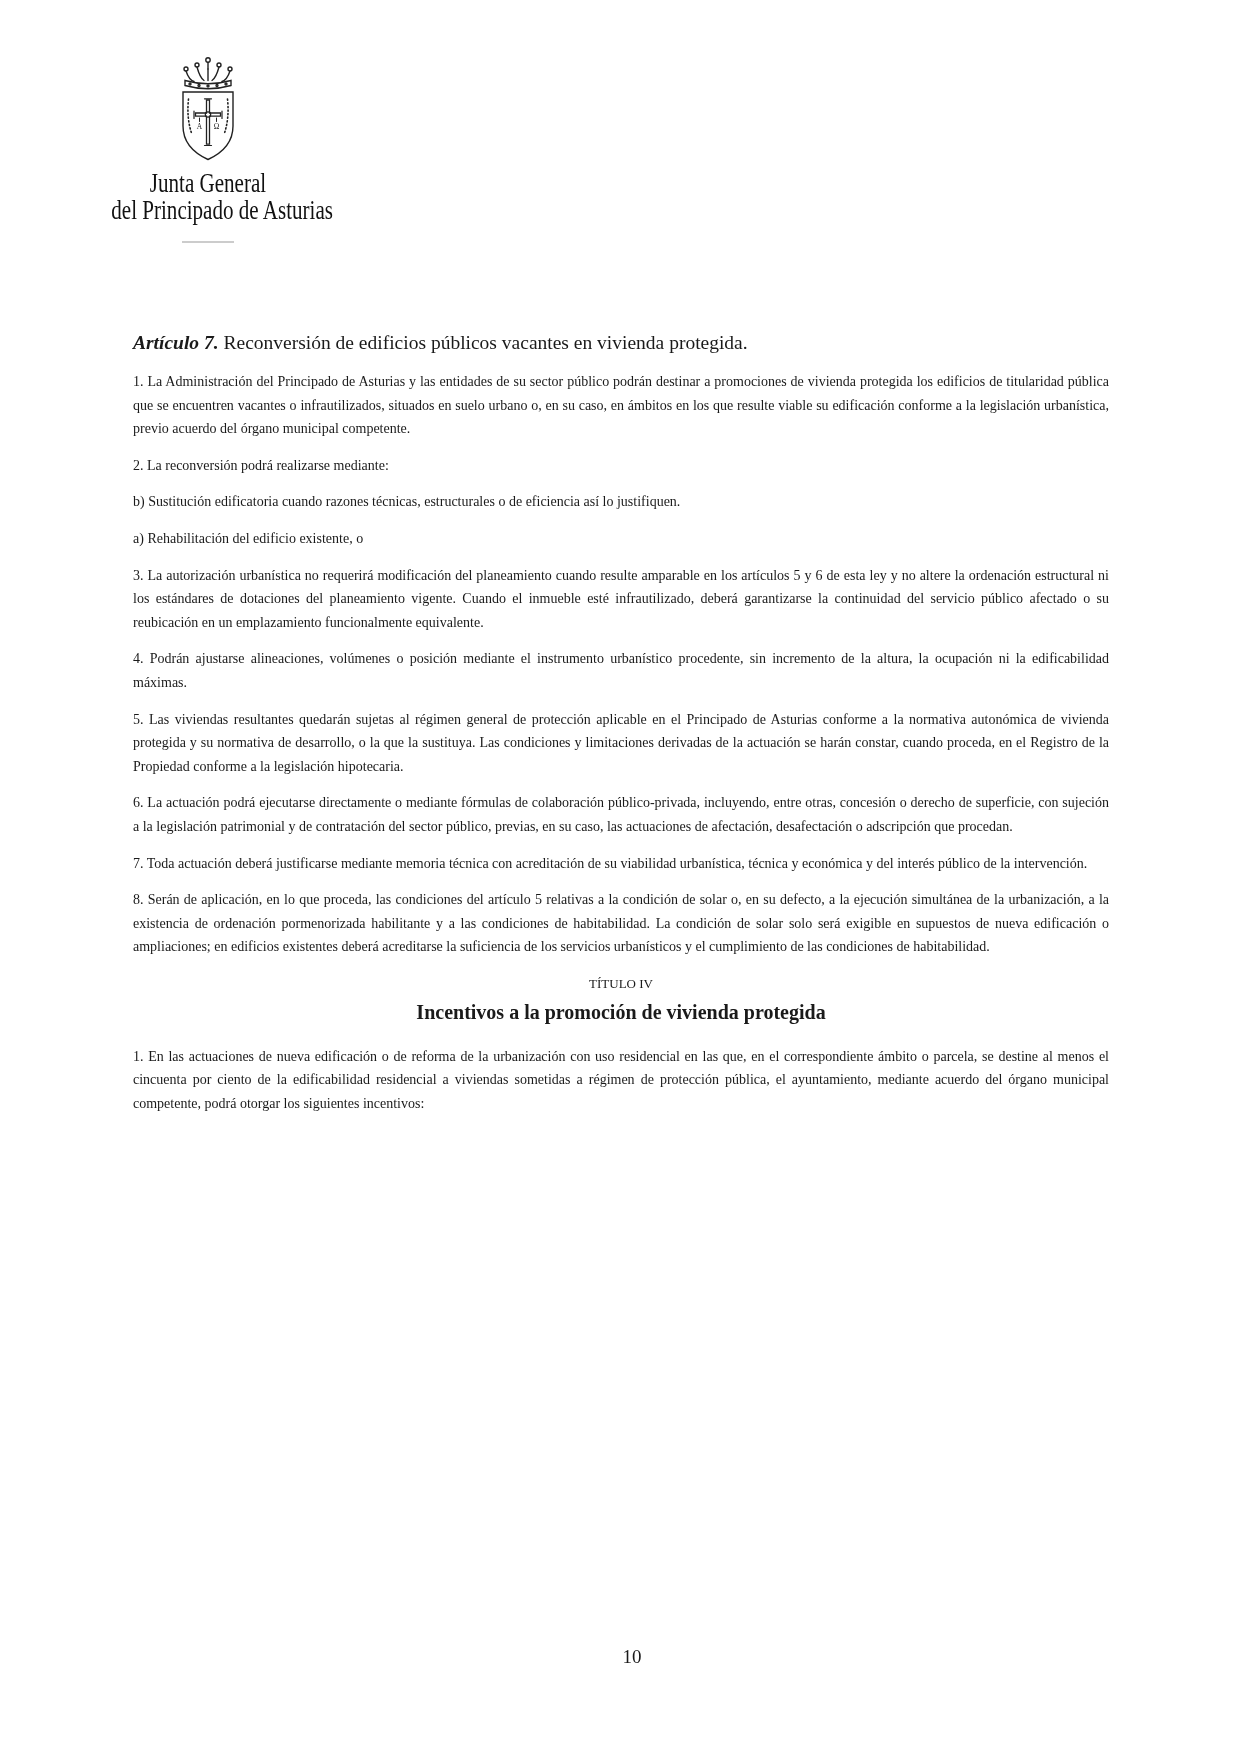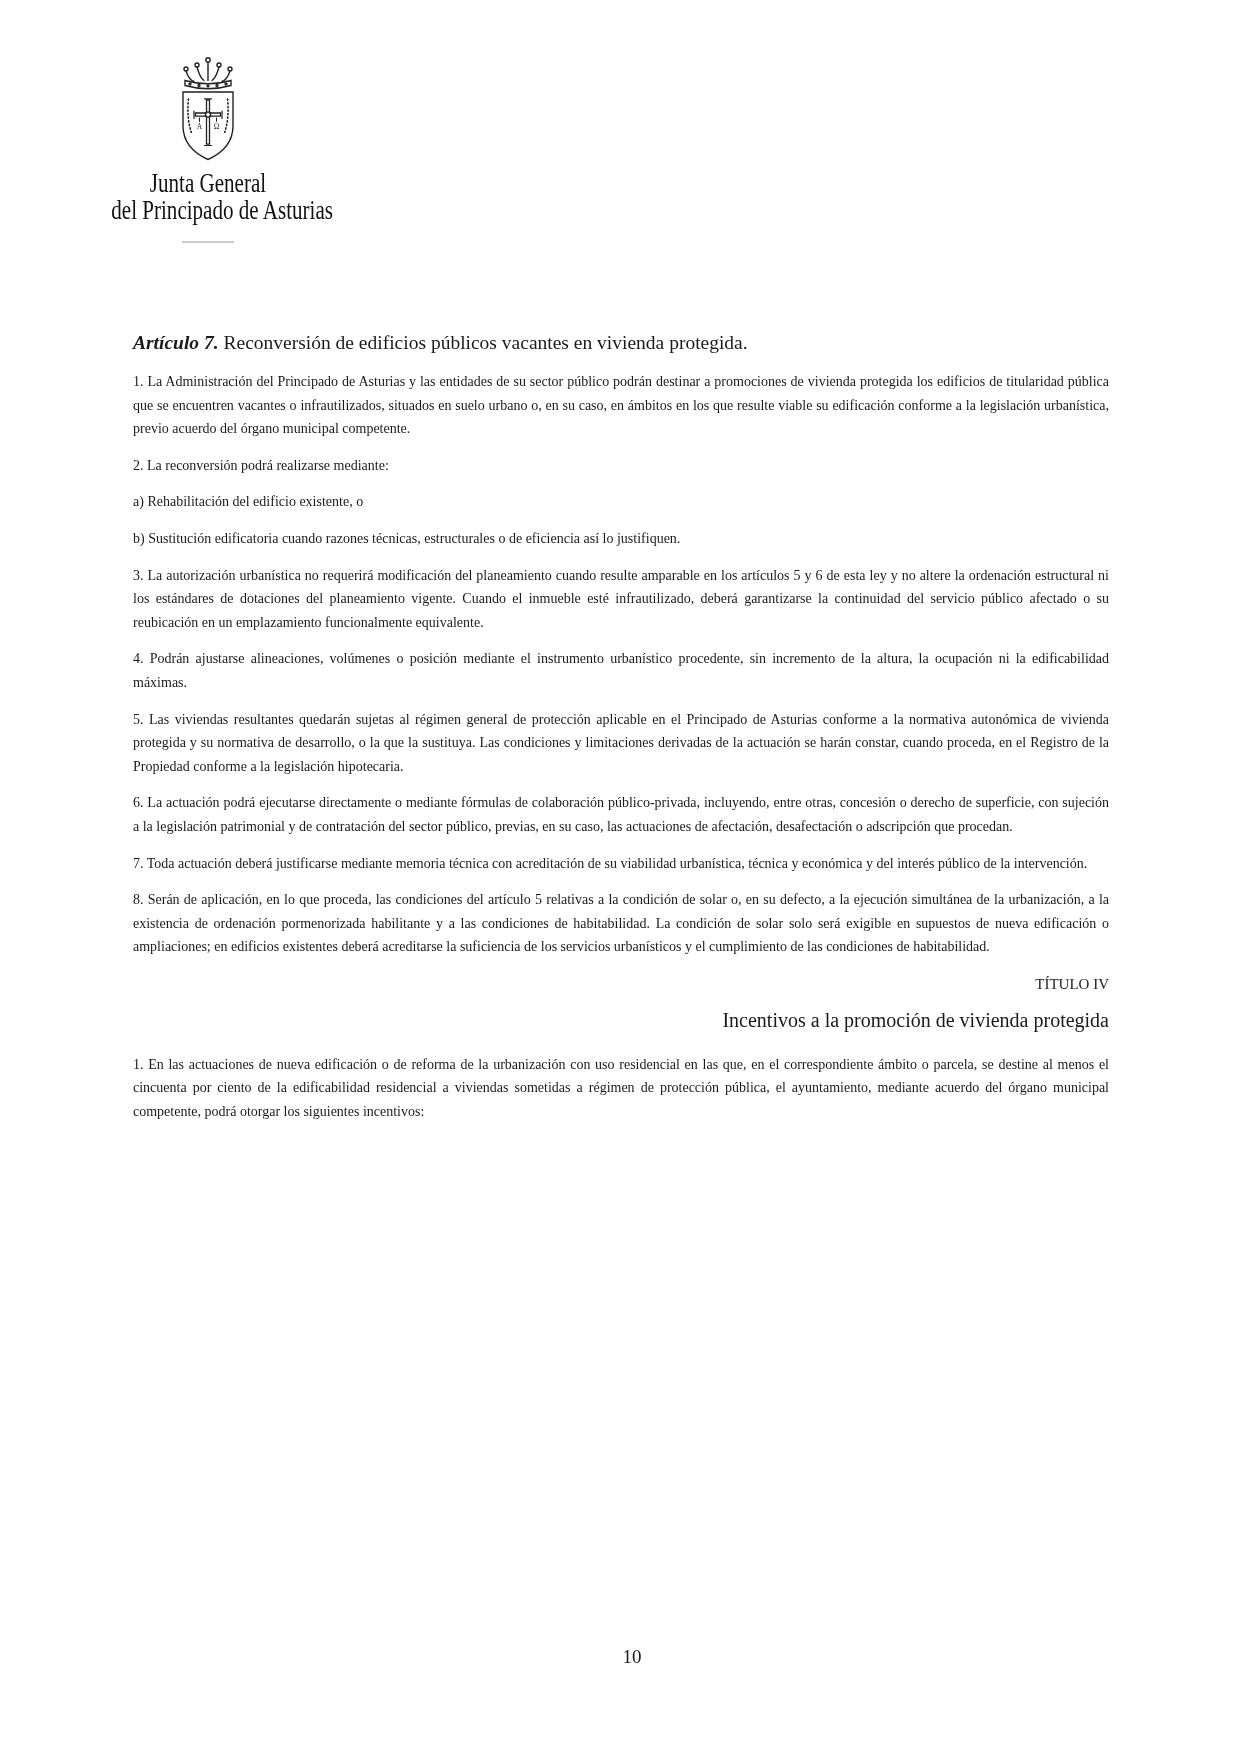--- a/index.html
+++ b/index.html
@@ -47,31 +47,31 @@
   }
   .heading .art-num { font-weight: bold; font-style: italic; }
   .heading .art-title { }
   .para {
     font-size: 14px;
     line-height: 23.6px;
     text-align: justify;
     margin: 0 0 13px;
   }
   .titulo-line1 {
-    font-size: 15px;
+    font-size: 13px;
     line-height: 24px;
-    text-align: right;
+    text-align: center;
     margin: 10px 0 2px;
   }
   .titulo-line2 {
     font-size: 20px;
     line-height: 25px;
-    font-weight: normal;
-    text-align: right;
-    margin: 12px 0 20px;
+    font-weight: bold;
+    text-align: center;
+    margin: 4px 0 20px;
   }
   .art8-gap { margin-top: 18px; }
 
   
   .page-footer {
     position: absolute;
     left: 0; top: 1646px;
     width: 100%;
     text-align: center;
     font-size: 19px;
@@ -128,22 +128,22 @@
   <div class="logo-sep"></div>
 </div>
 
 <div class="doc">
 
   <p class="heading"><span class="art-num">Artículo 7.</span> <span class="art-title">Reconversión de edificios públicos vacantes en vivienda protegida.</span></p>
 
   <div>
       <p class="para">1. La Administración del Principado de Asturias y las entidades de su sector público podrán destinar a promociones de vivienda protegida los edificios de titularidad pública que se encuentren vacantes o infrautilizados, situados en suelo urbano o, en su caso, en ámbitos en los que resulte viable su edificación conforme a la legislación urbanística, previo acuerdo del órgano municipal competente.</p>
       <p class="para">2. La reconversión podrá realizarse mediante:</p>
+      <p class="para">b) Sustitución edificatoria cuando razones técnicas, estructurales o de eficiencia así lo justifiquen.</p>
       <p class="para">a) Rehabilitación del edificio existente, o</p>
-      <p class="para">b) Sustitución edificatoria cuando razones técnicas, estructurales o de eficiencia así lo justifiquen.</p>
       <p class="para">3. La autorización urbanística no requerirá modificación del planeamiento cuando resulte amparable en los artículos 5 y 6 de esta ley y no altere la ordenación estructural ni los estándares de dotaciones del planeamiento vigente. Cuando el inmueble esté infrautilizado, deberá garantizarse la continuidad del servicio público afectado o su reubicación en un emplazamiento funcionalmente equivalente.</p>
       <p class="para">4. Podrán ajustarse alineaciones, volúmenes o posición mediante el instrumento urbanístico procedente, sin incremento de la altura, la ocupación ni la edificabilidad máximas.</p>
       <p class="para">5. Las viviendas resultantes quedarán sujetas al régimen general de protección aplicable en el Principado de Asturias conforme a la normativa autonómica de vivienda protegida y su normativa de desarrollo, o la que la sustituya. Las condiciones y limitaciones derivadas de la actuación se harán constar, cuando proceda, en el Registro de la Propiedad conforme a la legislación hipotecaria.</p>
       <p class="para">6. La actuación podrá ejecutarse directamente o mediante fórmulas de colaboración público-privada, incluyendo, entre otras, concesión o derecho de superficie, con sujeción a la legislación patrimonial y de contratación del sector público, previas, en su caso, las actuaciones de afectación, desafectación o adscripción que procedan.</p>
       <p class="para">7. Toda actuación deberá justificarse mediante memoria técnica con acreditación de su viabilidad urbanística, técnica y económica y del interés público de la intervención.</p>
       <p class="para">8. Serán de aplicación, en lo que proceda, las condiciones del artículo 5 relativas a la condición de solar o, en su defecto, a la ejecución simultánea de la urbanización, a la existencia de ordenación pormenorizada habilitante y a las condiciones de habitabilidad. La condición de solar solo será exigible en supuestos de nueva edificación o ampliaciones; en edificios existentes deberá acreditarse la suficiencia de los servicios urbanísticos y el cumplimiento de las condiciones de habitabilidad.</p>
     </div>
 
   <p class="titulo-line1">TÍTULO IV</p>
   <p class="titulo-line2">Incentivos a la promoción de vivienda protegida</p>

